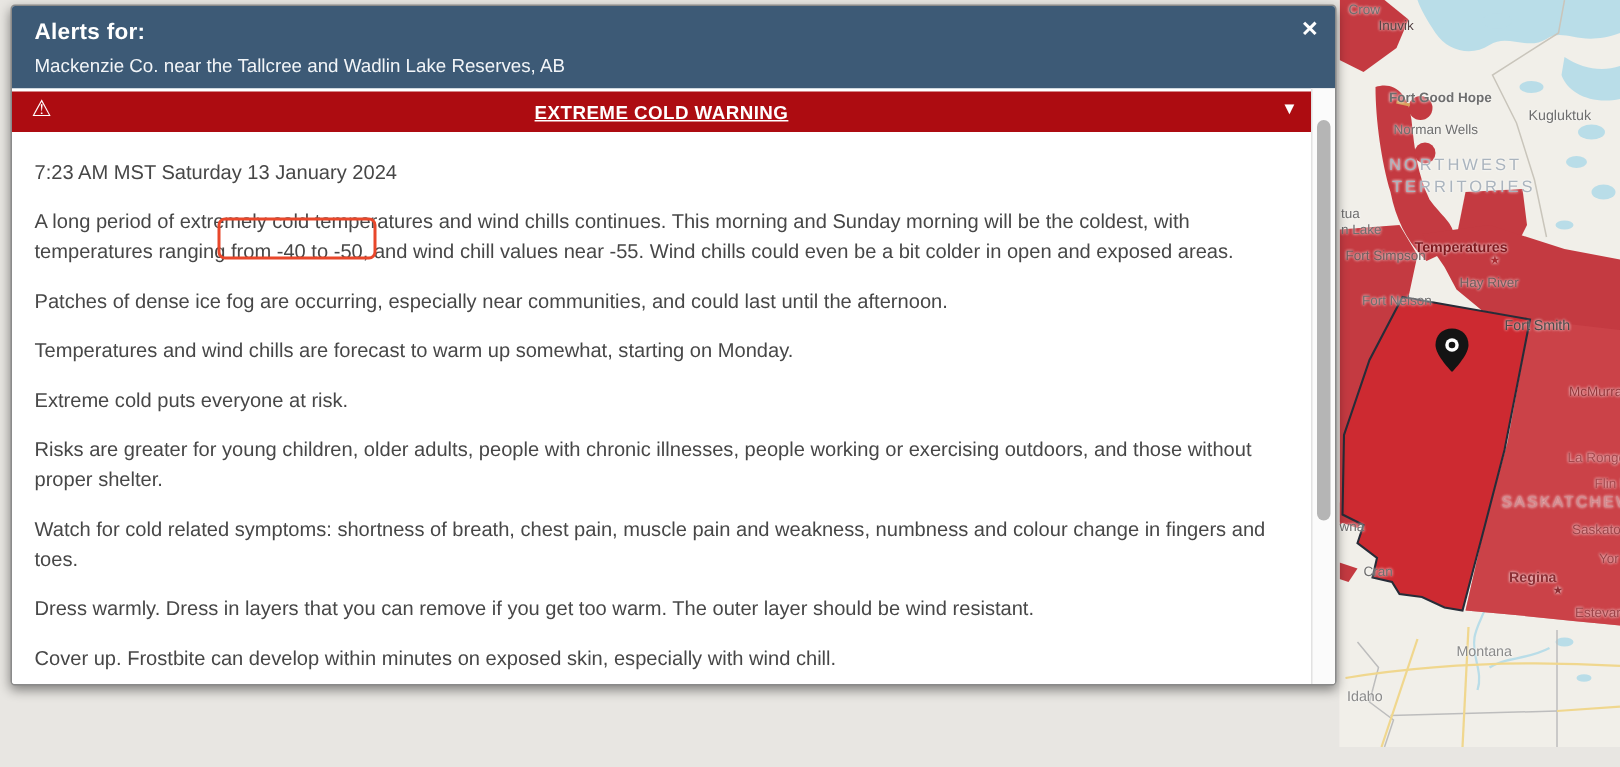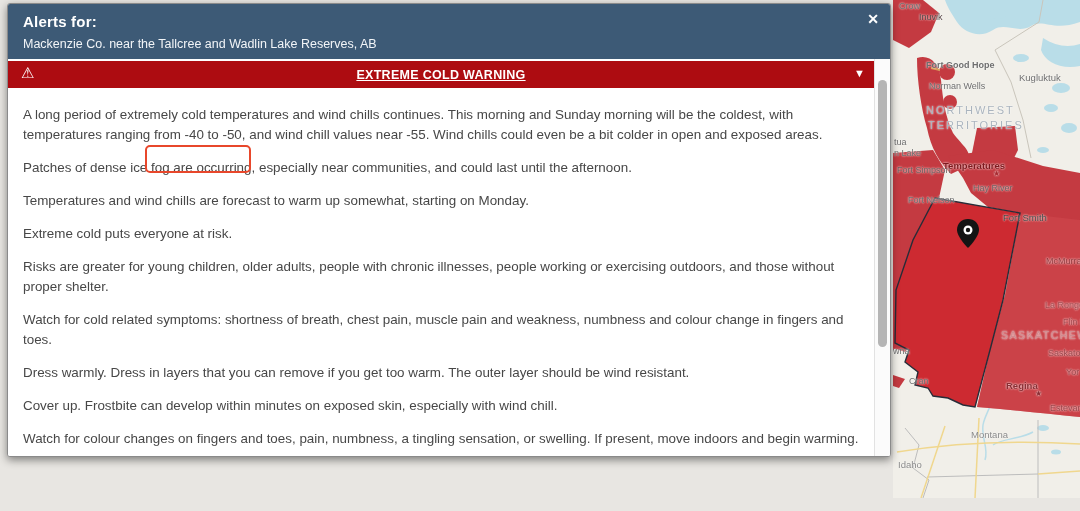--- a/index.html
+++ b/index.html
@@ -181,20 +181,21 @@
     <button class="close-btn">✕</button>
   </div>
   <div class="panel-body">
     <div class="content-col">
       <div class="warning-banner">
         <span class="warn-tri">⚠</span>
         <span class="banner-title">EXTREME COLD WARNING</span>
         <span class="banner-caret">▼</span>
       </div>
       <div class="alert-text">
+        <p>7:23 AM MST Saturday 13 January 2024</p>
         <div id="paragraphs">
             <p>A long period of extremely cold temperatures and wind chills continues.  This morning and Sunday morning will be the coldest, with temperatures ranging from -40 to -50, and wind chill values near -55.  Wind chills could even be a bit colder in open and exposed areas.</p>
             <p>Patches of dense ice fog are occurring, especially near communities, and could last until the afternoon.</p>
             <p>Temperatures and wind chills are forecast to warm up somewhat, starting on Monday.</p>
             <p>Extreme cold puts everyone at risk.</p>
             <p>Risks are greater for young children, older adults, people with chronic illnesses, people working or exercising outdoors, and those without proper shelter.</p>
             <p>Watch for cold related symptoms: shortness of breath, chest pain, muscle pain and weakness, numbness and colour change in fingers and toes.</p>
             <p>Dress warmly. Dress in layers that you can remove if you get too warm. The outer layer should be wind resistant.</p>
             <p>Cover up. Frostbite can develop within minutes on exposed skin, especially with wind chill.</p>
             <p>Watch for colour changes on fingers and toes, pain, numbness, a tingling sensation, or swelling.  If present, move indoors and begin warming.</p>

